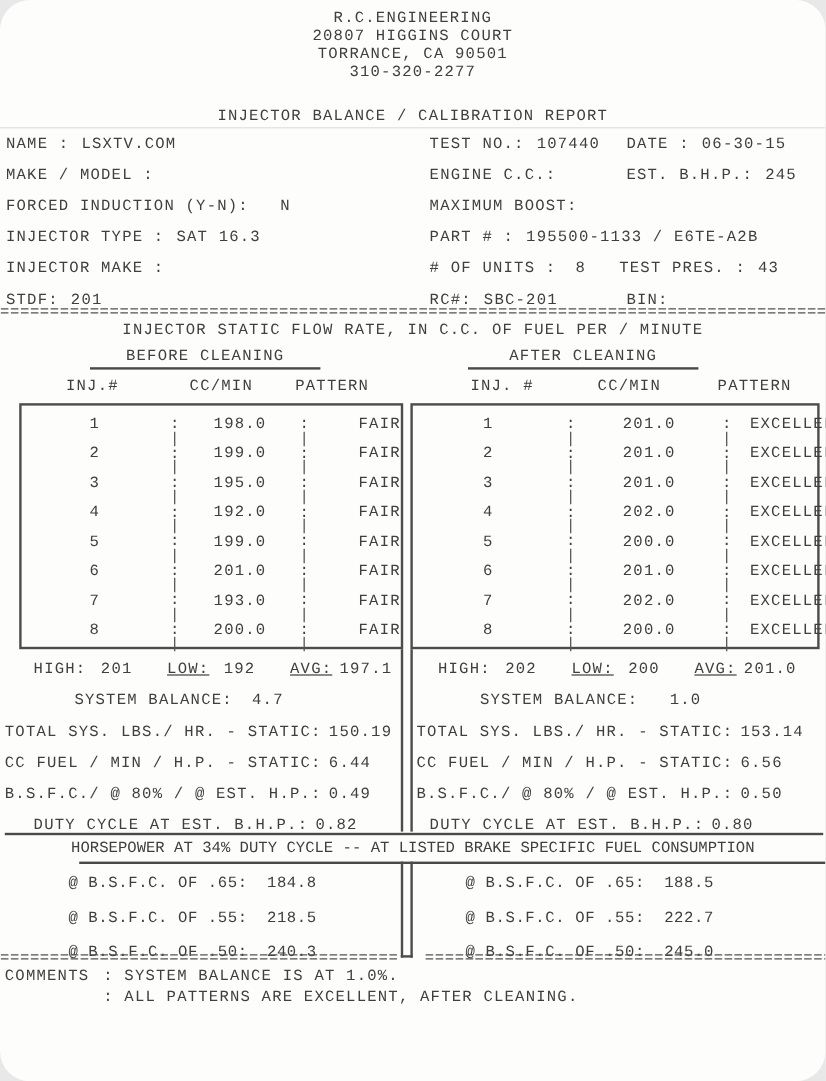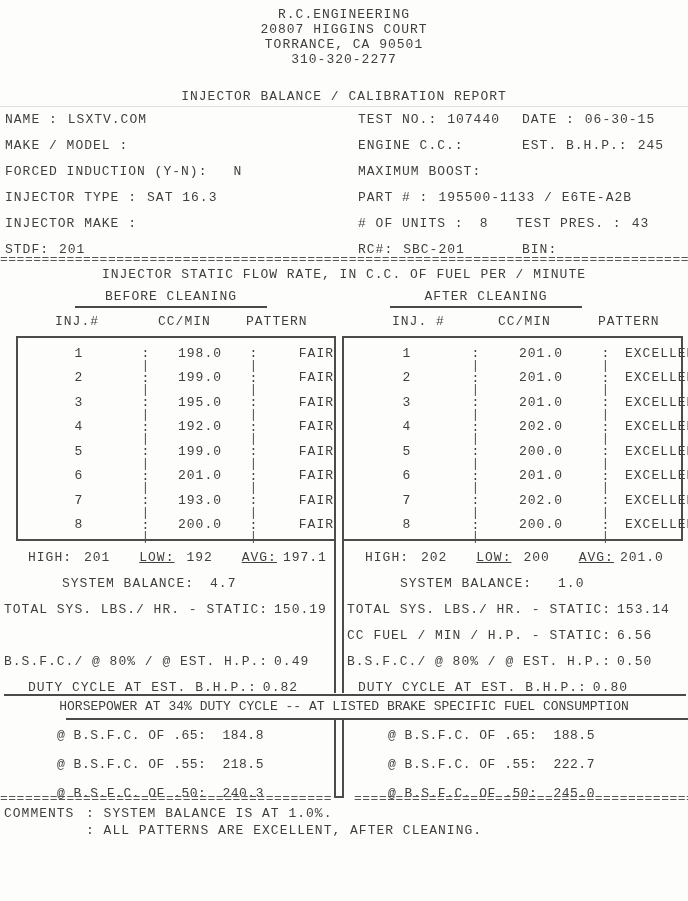--- a/index.html
+++ b/index.html
@@ -2,21 +2,21 @@
 <html><head>
 <meta charset="utf-8">
 <style>
   html,body{margin:0;padding:0;background:#e8e8e8;}
   .page{
     position:relative;width:688px;height:901px;margin:0 auto;
     background:#fdfdfb;
     color:#3f3f3f;
     font-family:"Liberation Mono","DejaVu Sans Mono",monospace;
     font-size:13px;line-height:13px;letter-spacing:1px;
-    white-space:nowrap;overflow:hidden;
+    white-space:nowrap;overflow:hidden;border-radius:25px;
   }
   .abs{position:absolute;text-align:right;}
   .ctr{left:0;width:688px;text-align:center;}
   .ml6{margin-left:6px;} .ml10{margin-left:10px;} .ml12{margin-left:12px;}
   .ml16{margin-left:16px;} .ml20{margin-left:20px;text-decoration:underline;} .ml26{margin-left:26px;}
   .rule{position:absolute;border-top:2px solid #4a4a4a;height:0;}
   .faint{position:absolute;border-top:1px solid #e2dfd8;height:0;}
   
   .eq{position:absolute;height:14px;overflow:hidden;color:#555;letter-spacing:0.5px;}
   .eq::before{content:"==========================================================================================";}
@@ -234,20 +234,23 @@
     <span>HIGH:</span><span class="ml12">201</span>
     <span class="ml20">LOW:</span><span class="ml12">192</span>
     <span class="ml20">AVG:</span><span class="ml6">197.1</span>
   </div>
   <div class="abs" style="top:577px;left:62px">
     <span>SYSTEM BALANCE:</span><span class="ml16">4.7</span>
   </div>
   <div class="abs" style="top:603px;left:4px">
     <span>TOTAL SYS. LBS./ HR. - STATIC:</span><span class="ml6">150.19</span>
   </div>
+  <div class="abs" style="top:629px;left:4px">
+    <span>CC FUEL / MIN / H.P. - STATIC:</span><span class="ml6">6.44</span>
+  </div>
   <div class="abs" style="top:655px;left:4px">
     <span>B.S.F.C./ @ 80% / @ EST. H.P.:</span><span class="ml6">0.49</span>
   </div>
   <div class="abs" style="top:681px;left:28px">
     <span>DUTY CYCLE AT EST. B.H.P.:</span><span class="ml6">0.82</span>
   </div>
 
   <div class="abs" style="top:551px;left:365px">
     <span>HIGH:</span><span class="ml12">202</span>
     <span class="ml20">LOW:</span><span class="ml12">200</span>

